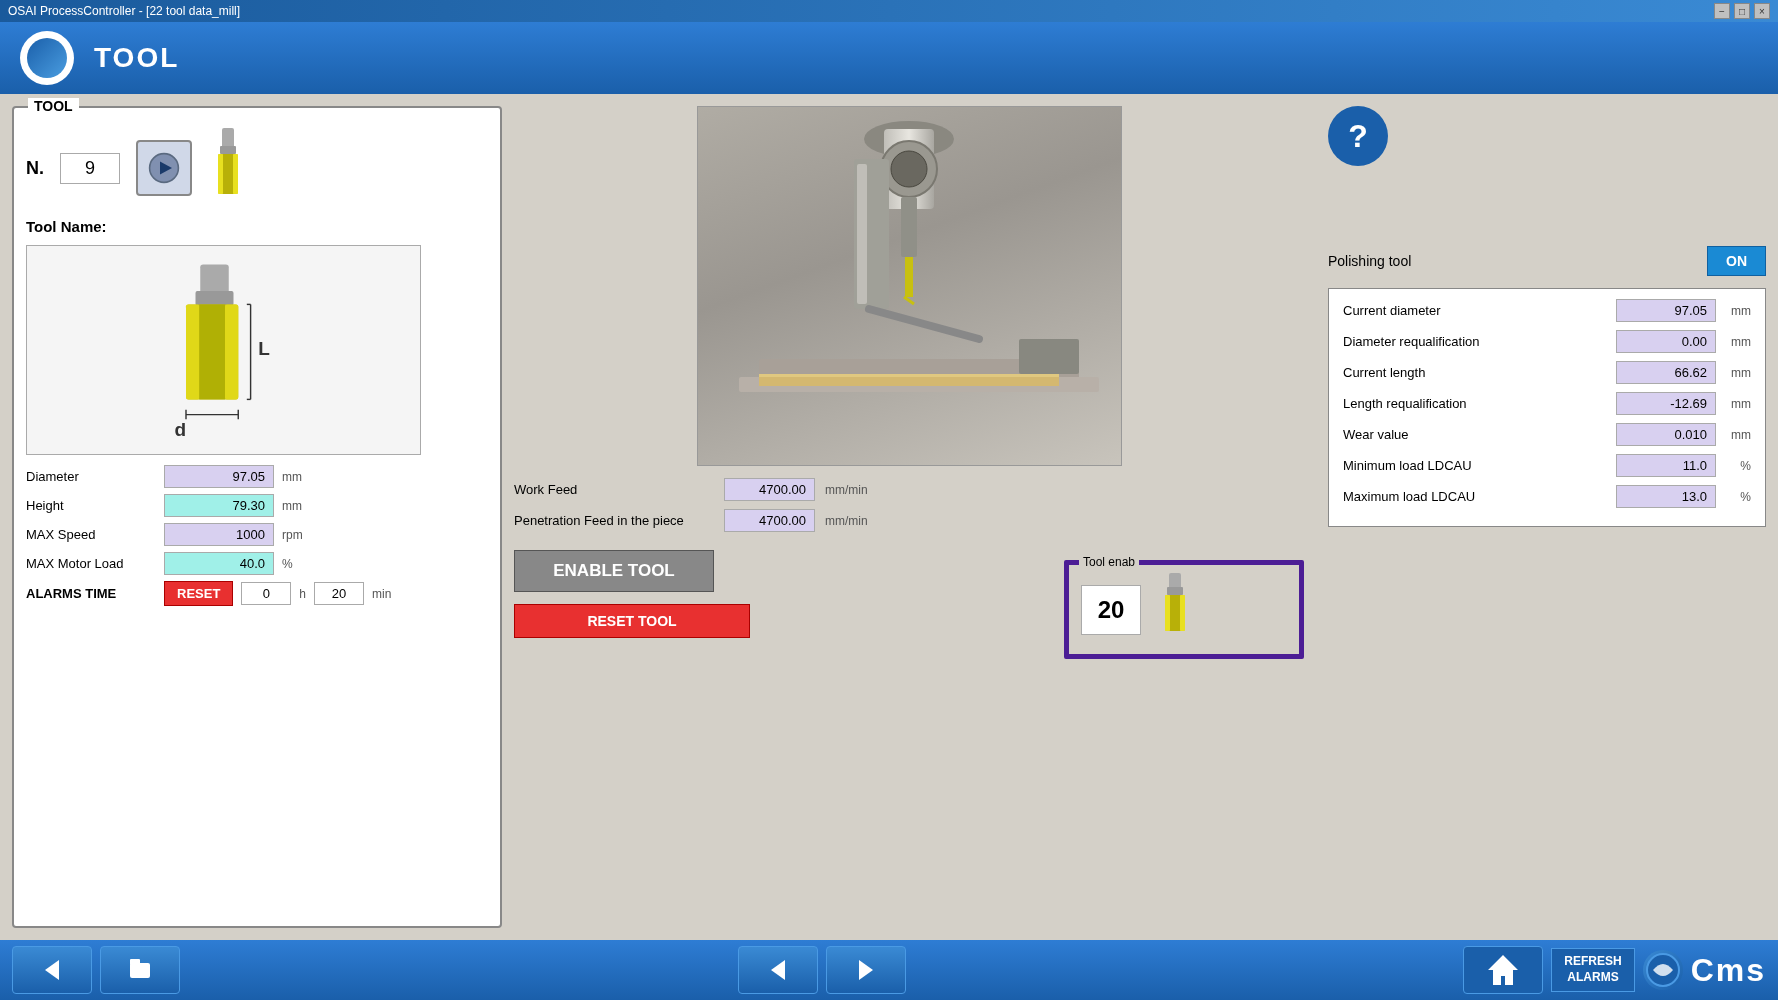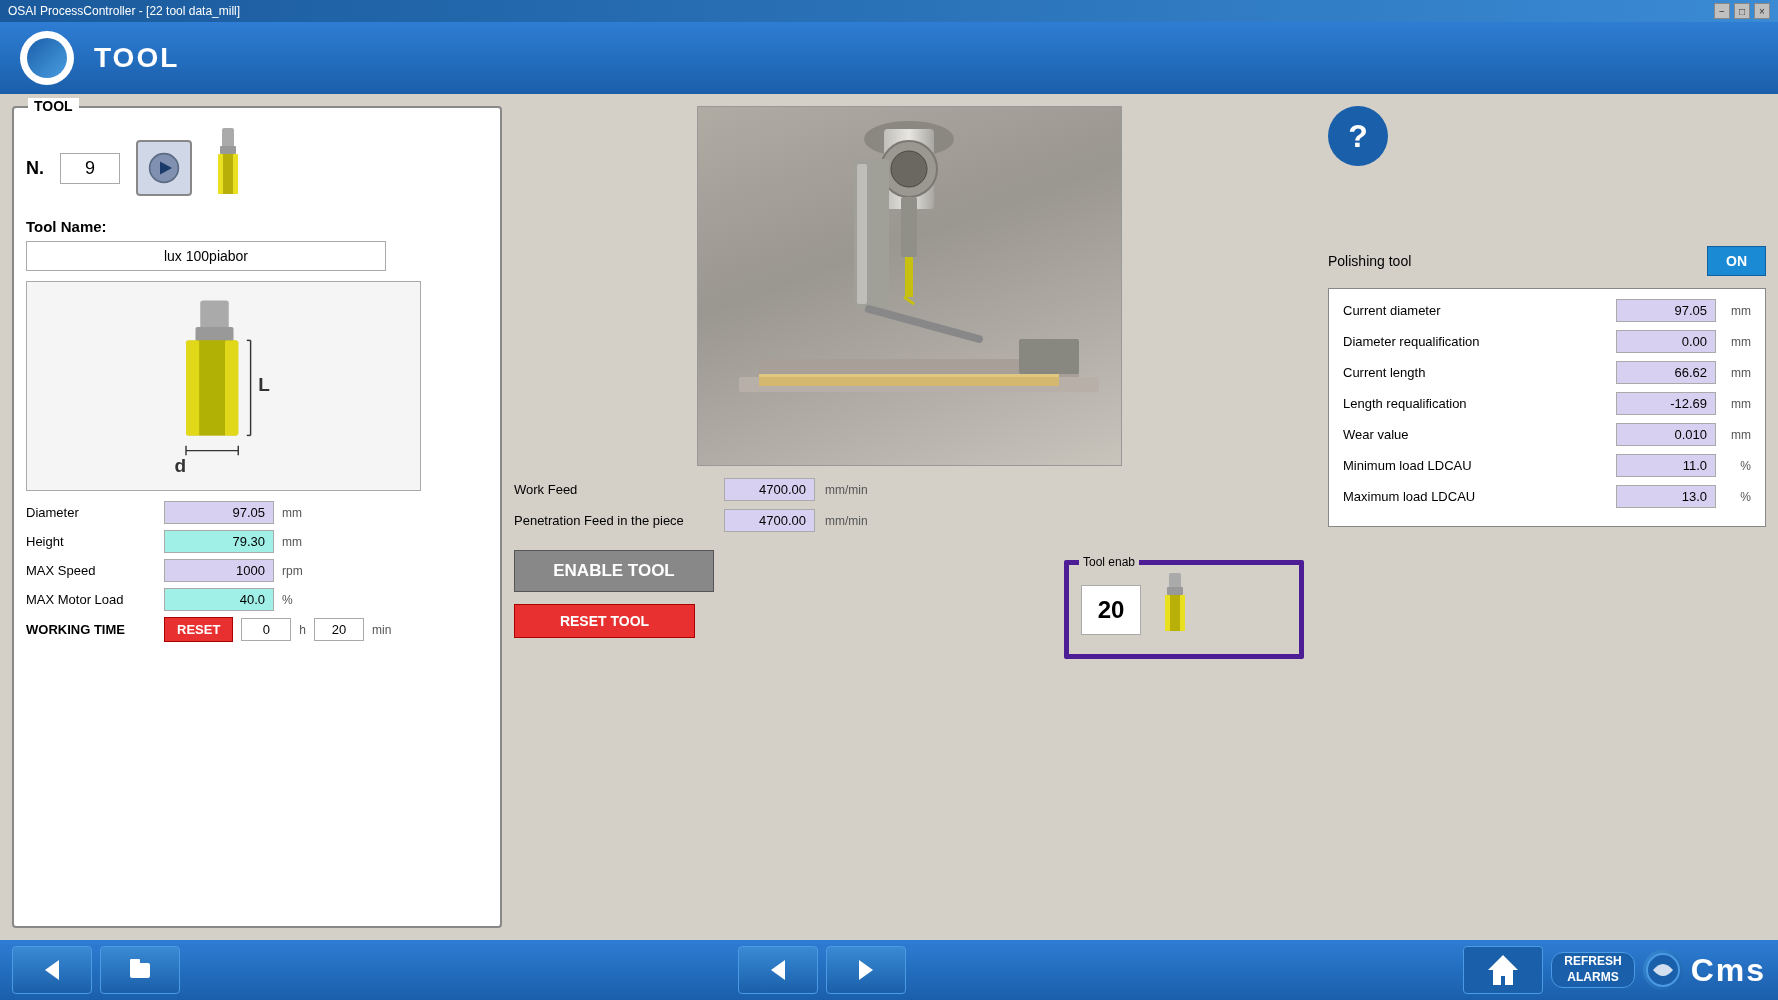--- a/index.html
+++ b/index.html
@@ -248,21 +248,21 @@
       text-align: center;
     }
     .reset-tool-btn {
       background: #e83030;
       color: white;
       border: 1px solid #a00;
       padding: 8px 16px;
       font-weight: bold;
       font-size: 14px;
       cursor: pointer;
-      width: 181px;
+      width: 236px;
       text-align: center;
       margin-top: 6px;
     }
     .center-bottom {
       display: flex;
       gap: 12px;
       margin-top: 10px;
       align-items: flex-start;
     }
     .btn-column {
@@ -357,22 +357,22 @@
       width: 80px; height: 48px;
       background: #1a5faa;
       border: 1px solid #4a9ae4;
       border-radius: 4px;
       display: flex; align-items: center; justify-content: center;
       cursor: pointer;
     }
     .footer-refresh-btn {
       background: #1a5faa;
       border: 1px solid #4a9ae4;
-      border-radius: 12px;
-      height: 36px;
+      border-radius: 0;
+      height: 44px;
       padding: 0 12px;
       display: flex; flex-direction: column; align-items: center; justify-content: center;
       cursor: pointer;
       color: white;
       font-size: 12px;
       font-weight: bold;
       line-height: 1.3;
     }
     .cms-logo {
       display: flex;
@@ -444,21 +444,20 @@
           <rect x="10" y="18" width="16" height="8" fill="#999" rx="1"></rect>
           <rect x="8" y="26" width="20" height="40" fill="#c8c010" rx="2"></rect>
           <rect x="8" y="26" width="5" height="40" fill="#e8e020" rx="1"></rect>
           <rect x="23" y="26" width="5" height="40" fill="#e8e020" rx="1"></rect>
           <rect x="13" y="26" width="10" height="40" fill="#b8b008"></rect>
         </svg>
       </div>
     </div>
 
     <div class="tool-name-label">Tool Name:</div>
-    <div class="tool-name-value">lux 100piabor</div>
 
     <div class="tool-diagram">
       <svg class="tool-svg" viewBox="0 0 160 200" xmlns="http://www.w3.org/2000/svg">
 
         <rect x="55" y="10" width="30" height="30" fill="#aaaaaa" rx="3"></rect>
         <rect x="50" y="38" width="40" height="15" fill="#999" rx="2"></rect>
 
         <rect x="40" y="52" width="55" height="100" fill="#c8c010" rx="3"></rect>
         <rect x="40" y="52" width="14" height="100" fill="#e0d818" rx="2"></rect>
         <rect x="81" y="52" width="14" height="100" fill="#e0d818" rx="2"></rect>
@@ -492,21 +491,21 @@
       <div class="field-value">1000</div>
       <span class="field-unit">rpm</span>
     </div>
     <div class="field-row">
       <span class="field-label">MAX Motor Load</span>
       <div class="field-value cyan">40.0</div>
       <span class="field-unit">%</span>
     </div>
 
     <div class="working-time-row">
-      <span class="working-time-label">WORKING TIME</span>
+      <span class="working-time-label">ALARMS TIME</span>
       <button class="reset-btn">RESET</button>
       <div class="time-value">0</div>
       <span class="time-unit">h</span>
       <div class="time-value">20</div>
       <span class="time-unit">min</span>
     </div>
   </div>
 
   <div id="center-panel">
 

